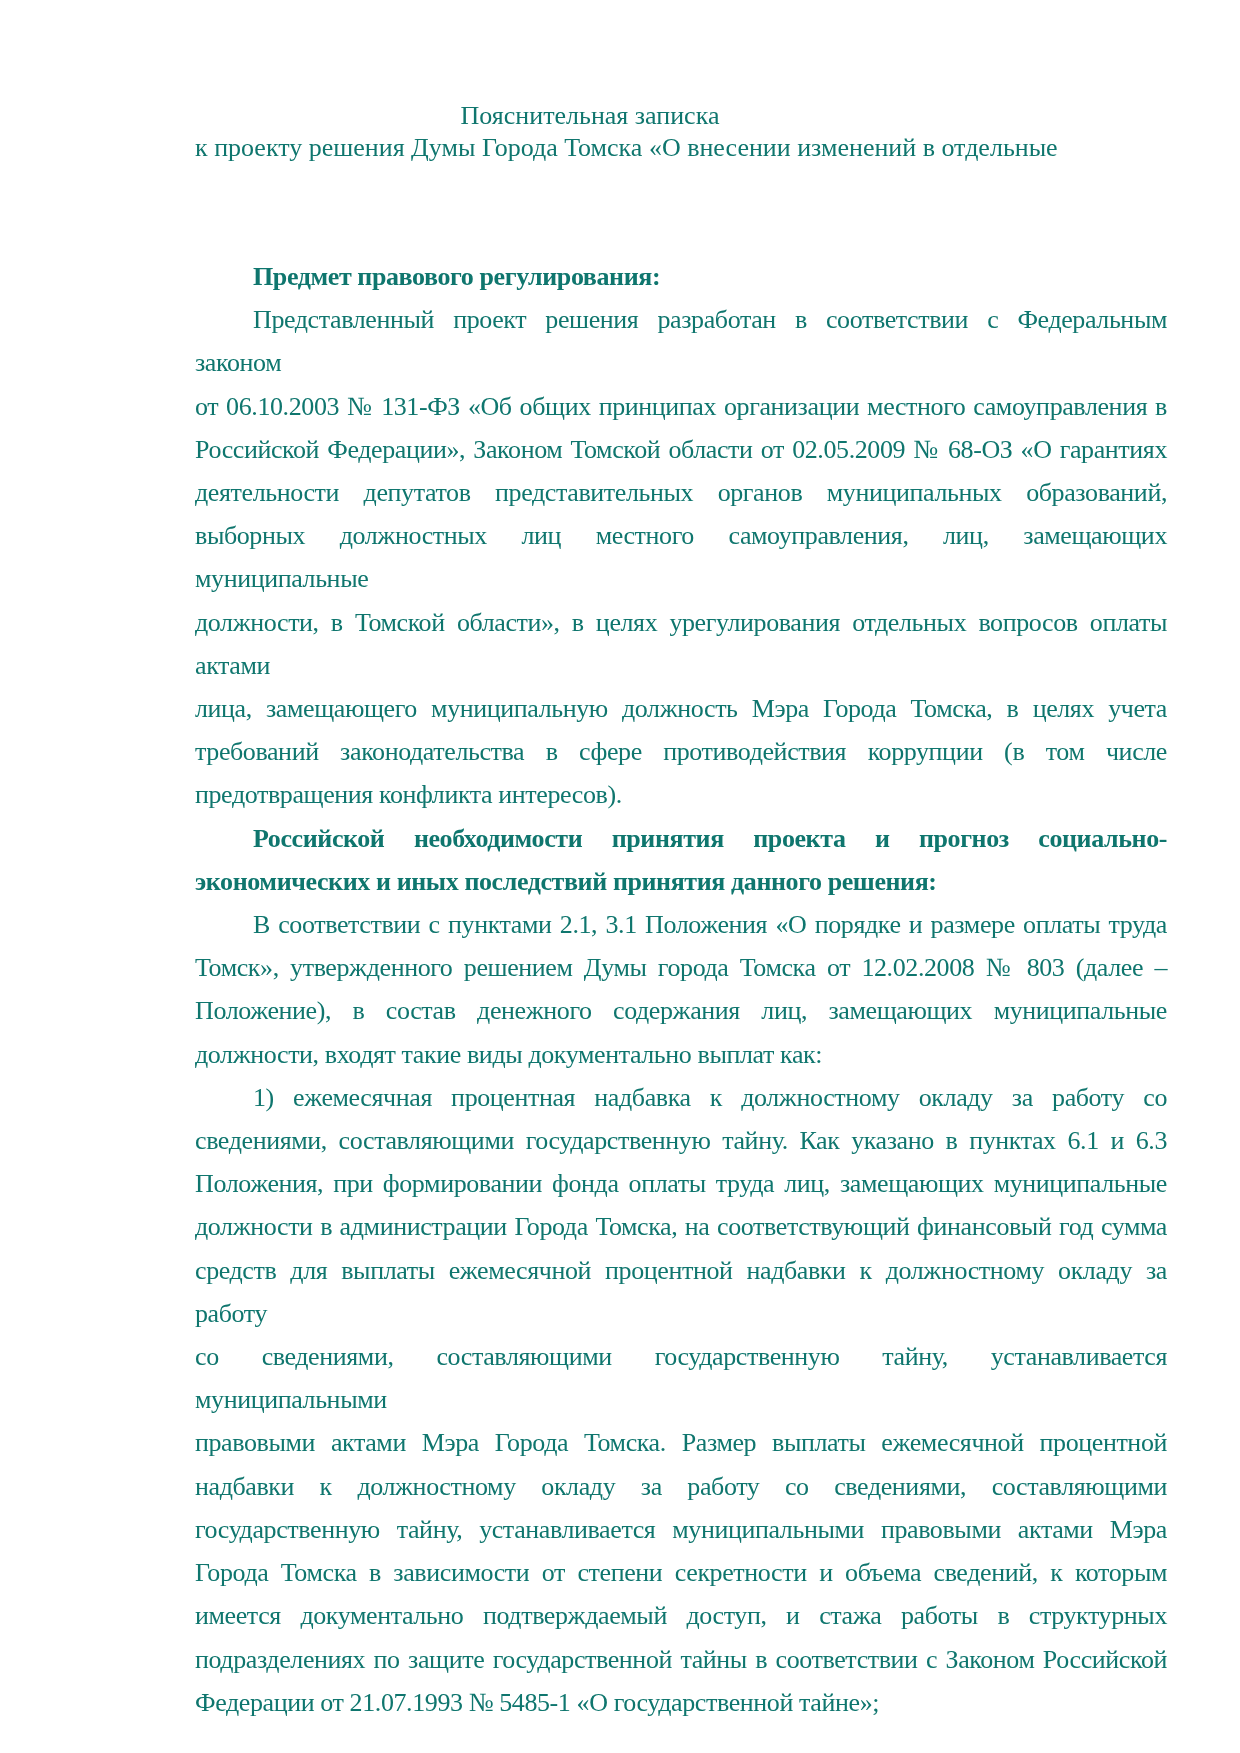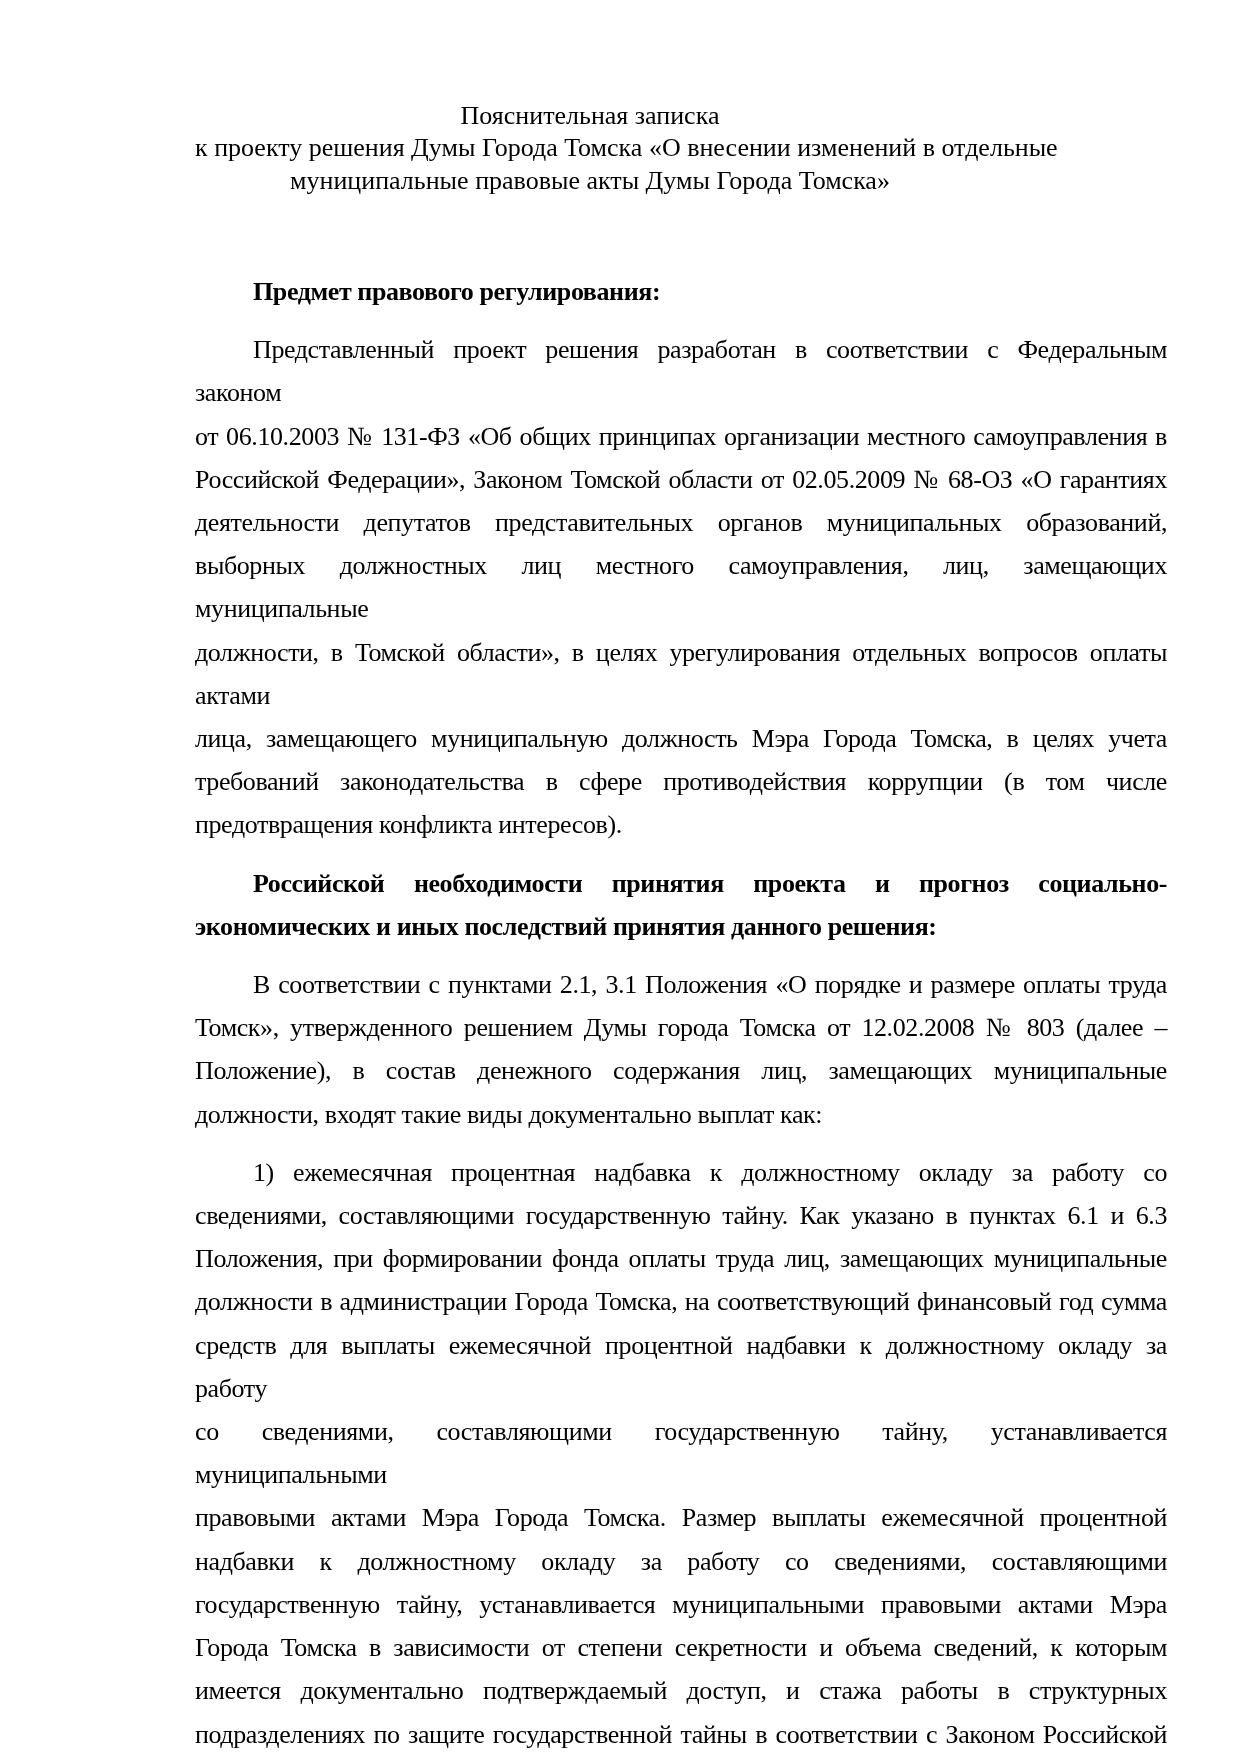--- a/index.html
+++ b/index.html
@@ -39,34 +39,32 @@
   }
   .line {
     text-align: justify;
     text-align-last: justify;
   }
   .line.noflush {
     text-align-last: left;
   }
   .line.indent {
     text-indent: 58px;
-    margin-top: 15px;
   }
   .line.bold {
     font-weight: bold;
   }
 </style>
 </head>
 <body>
 
-<div class="page" style="background: rgb(255, 255, 255); color: #000000;">
+<div class="page" style="background: rgb(255, 255, 255); color: #0f766e;">
   <div class="doc-title">
       <div class="tline">Пояснительная записка</div>
       <div class="tline">к проекту решения Думы Города Томска «О внесении изменений в отдельные</div>
-      <div class="tline">муниципальные правовые акты Думы Города Томска»</div>
     </div>
   <div class="doc-body">
       <div class="line indent noflush bold">Предмет правового регулирования:</div>
       <div class="line indent">Представленный проект решения разработан в соответствии с Федеральным законом</div>
       <div class="line">от 06.10.2003 № 131-ФЗ «Об общих принципах организации местного самоуправления в</div>
       <div class="line">Российской Федерации», Законом Томской области от 02.05.2009 № 68-ОЗ «О гарантиях</div>
       <div class="line">деятельности депутатов представительных органов муниципальных образований,</div>
       <div class="line">выборных должностных лиц местного самоуправления, лиц, замещающих муниципальные</div>
       <div class="line">должности, в Томской области», в целях урегулирования отдельных вопросов оплаты актами</div>
       <div class="line">лица, замещающего муниципальную должность Мэра Города Томска, в целях учета</div>

